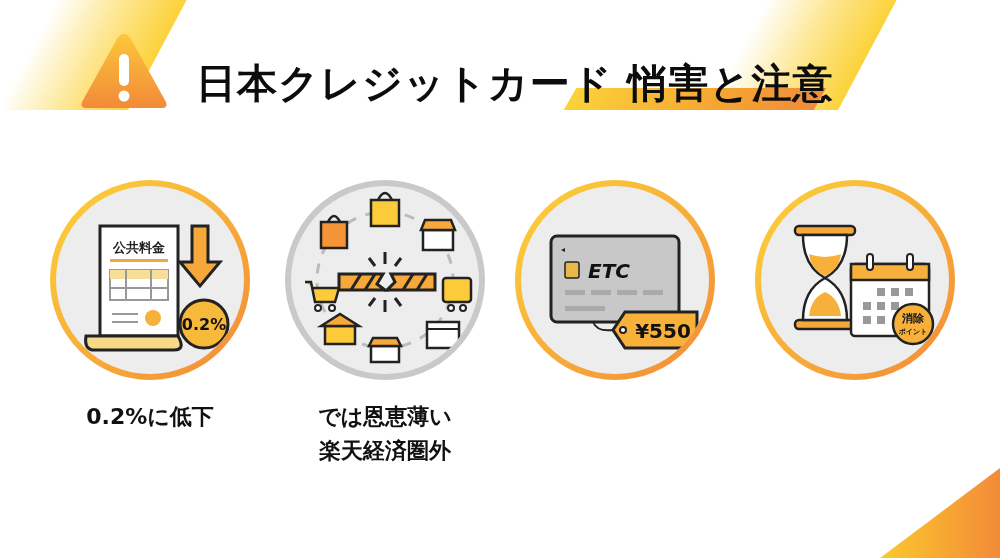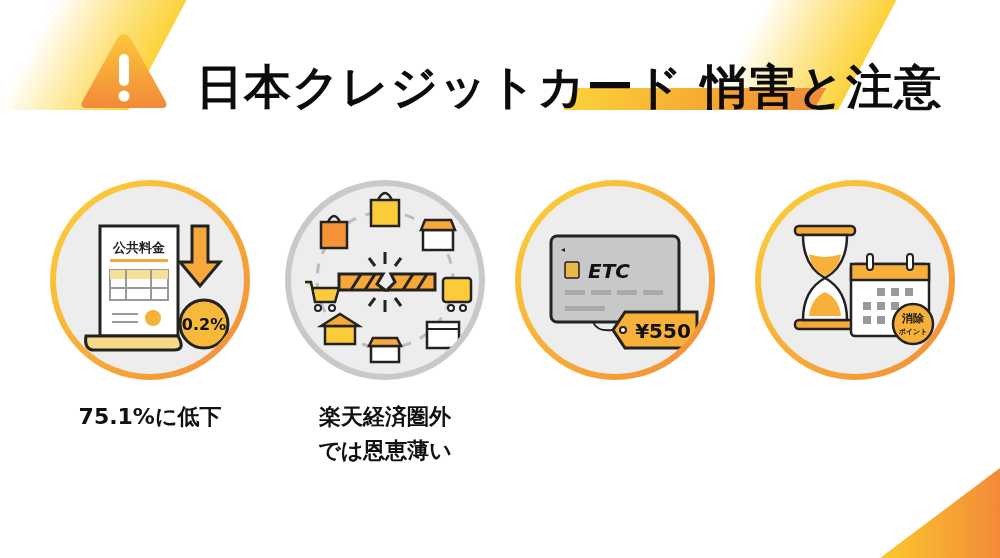--- a/index.html
+++ b/index.html
@@ -23,21 +23,21 @@
   }
 
   .warning-icon { position: absolute; left: 78px; top: 30px; width: 92px; height: 82px; }
   .title-underline {
     position: absolute; left: 570px; top: 88px; width: 250px; height: 22px;
     background: linear-gradient(90deg, #fcd23a 0%, #f5a532 60%, #f08b3a 100%);
     transform: skewX(-30deg);
   }
   .page-title {
     position: absolute; left: 196px; top: 56px; white-space: nowrap;
-    font-size: 47px; font-weight: bold; letter-spacing: 1px; color: #0c0c0c;
+    font-size: 40px; font-weight: bold; letter-spacing: 1px; color: #0c0c0c;
   }
 
   .cards { position: absolute; left: 0; top: 180px; width: 1000px; height: 300px; }
   .card { position: absolute; top: 0; width: 220px; }
   .circle {
     position: absolute; left: 10px; top: 0; width: 200px; height: 200px; border-radius: 50%;
     background: linear-gradient(135deg, #fcd33a, #f28a38);
     padding: 6px;
   }
   .circle.grey { background: #c9c9c9; }
@@ -90,21 +90,21 @@
           <line x1="56" y1="136" x2="82" y2="136" stroke="#999" stroke-width="2"></line>
           <circle cx="97" cy="132" r="8" fill="#f5b13a"></circle>
           <path d="M30 150 L122 150 Q130 164 118 164 L36 164 Q28 162 30 150 Z" fill="#f8d98a" stroke="#222" stroke-width="3"></path>
           <path d="M136 40 L152 40 L152 76 L164 76 L144 100 L124 76 L136 76 Z" fill="#f7a83a" stroke="#222" stroke-width="3"></path>
           <circle cx="148" cy="138" r="24" fill="#f7b93a" stroke="#222" stroke-width="3"></circle>
           <text x="148" y="144" text-anchor="middle" font-size="16" font-weight="bold" fill="#111" font-family="DejaVu Sans, sans-serif">0.2%</text>
         </svg>
       </div>
     </div>
     <div class="caption">
-      <span>75.1%に低下</span>
+      <span>0.2%に低下</span>
     </div>
   </div>
 
   <div class="card" style="left:275px;">
     <div class="circle grey">
       <div class="circle-inner">
         <svg viewBox="0 0 188 188">
           <circle cx="94" cy="94" r="68" fill="none" stroke="#bbb" stroke-width="3" stroke-dasharray="10 10"></circle>
 
           <rect x="80" y="14" width="28" height="26" fill="#fbcb3a" stroke="#222" stroke-width="2.5"></rect>
@@ -144,22 +144,22 @@
 
           <rect x="136" y="136" width="32" height="26" fill="#fff" stroke="#222" stroke-width="2.5"></rect>
           <line x1="136" y1="143" x2="168" y2="143" stroke="#222" stroke-width="2"></line>
 
           <rect x="80" y="160" width="28" height="16" fill="#fff" stroke="#222" stroke-width="2.5"></rect>
           <path d="M78 160 L82 152 L106 152 L110 160 Z" fill="#f7a83a" stroke="#222" stroke-width="2.5"></path>
         </svg>
       </div>
     </div>
     <div class="caption">
+      <span>では恩恵薄い</span>
       <span>楽天経済圏外</span>
-      <span>では恩恵薄い</span>
     </div>
   </div>
 
   <div class="card" style="left:505px;">
     <div class="circle">
       <div class="circle-inner">
         <svg viewBox="0 0 188 188">
           <rect x="30" y="50" width="128" height="86" rx="6" fill="#c8c8c8" stroke="#222" stroke-width="3"></rect>
           <path d="M44 62 L40 64 L44 66 Z" fill="#222"></path>
           <rect x="44" y="76" width="14" height="16" rx="2" fill="#e8b84a" stroke="#222" stroke-width="1.5"></rect>

